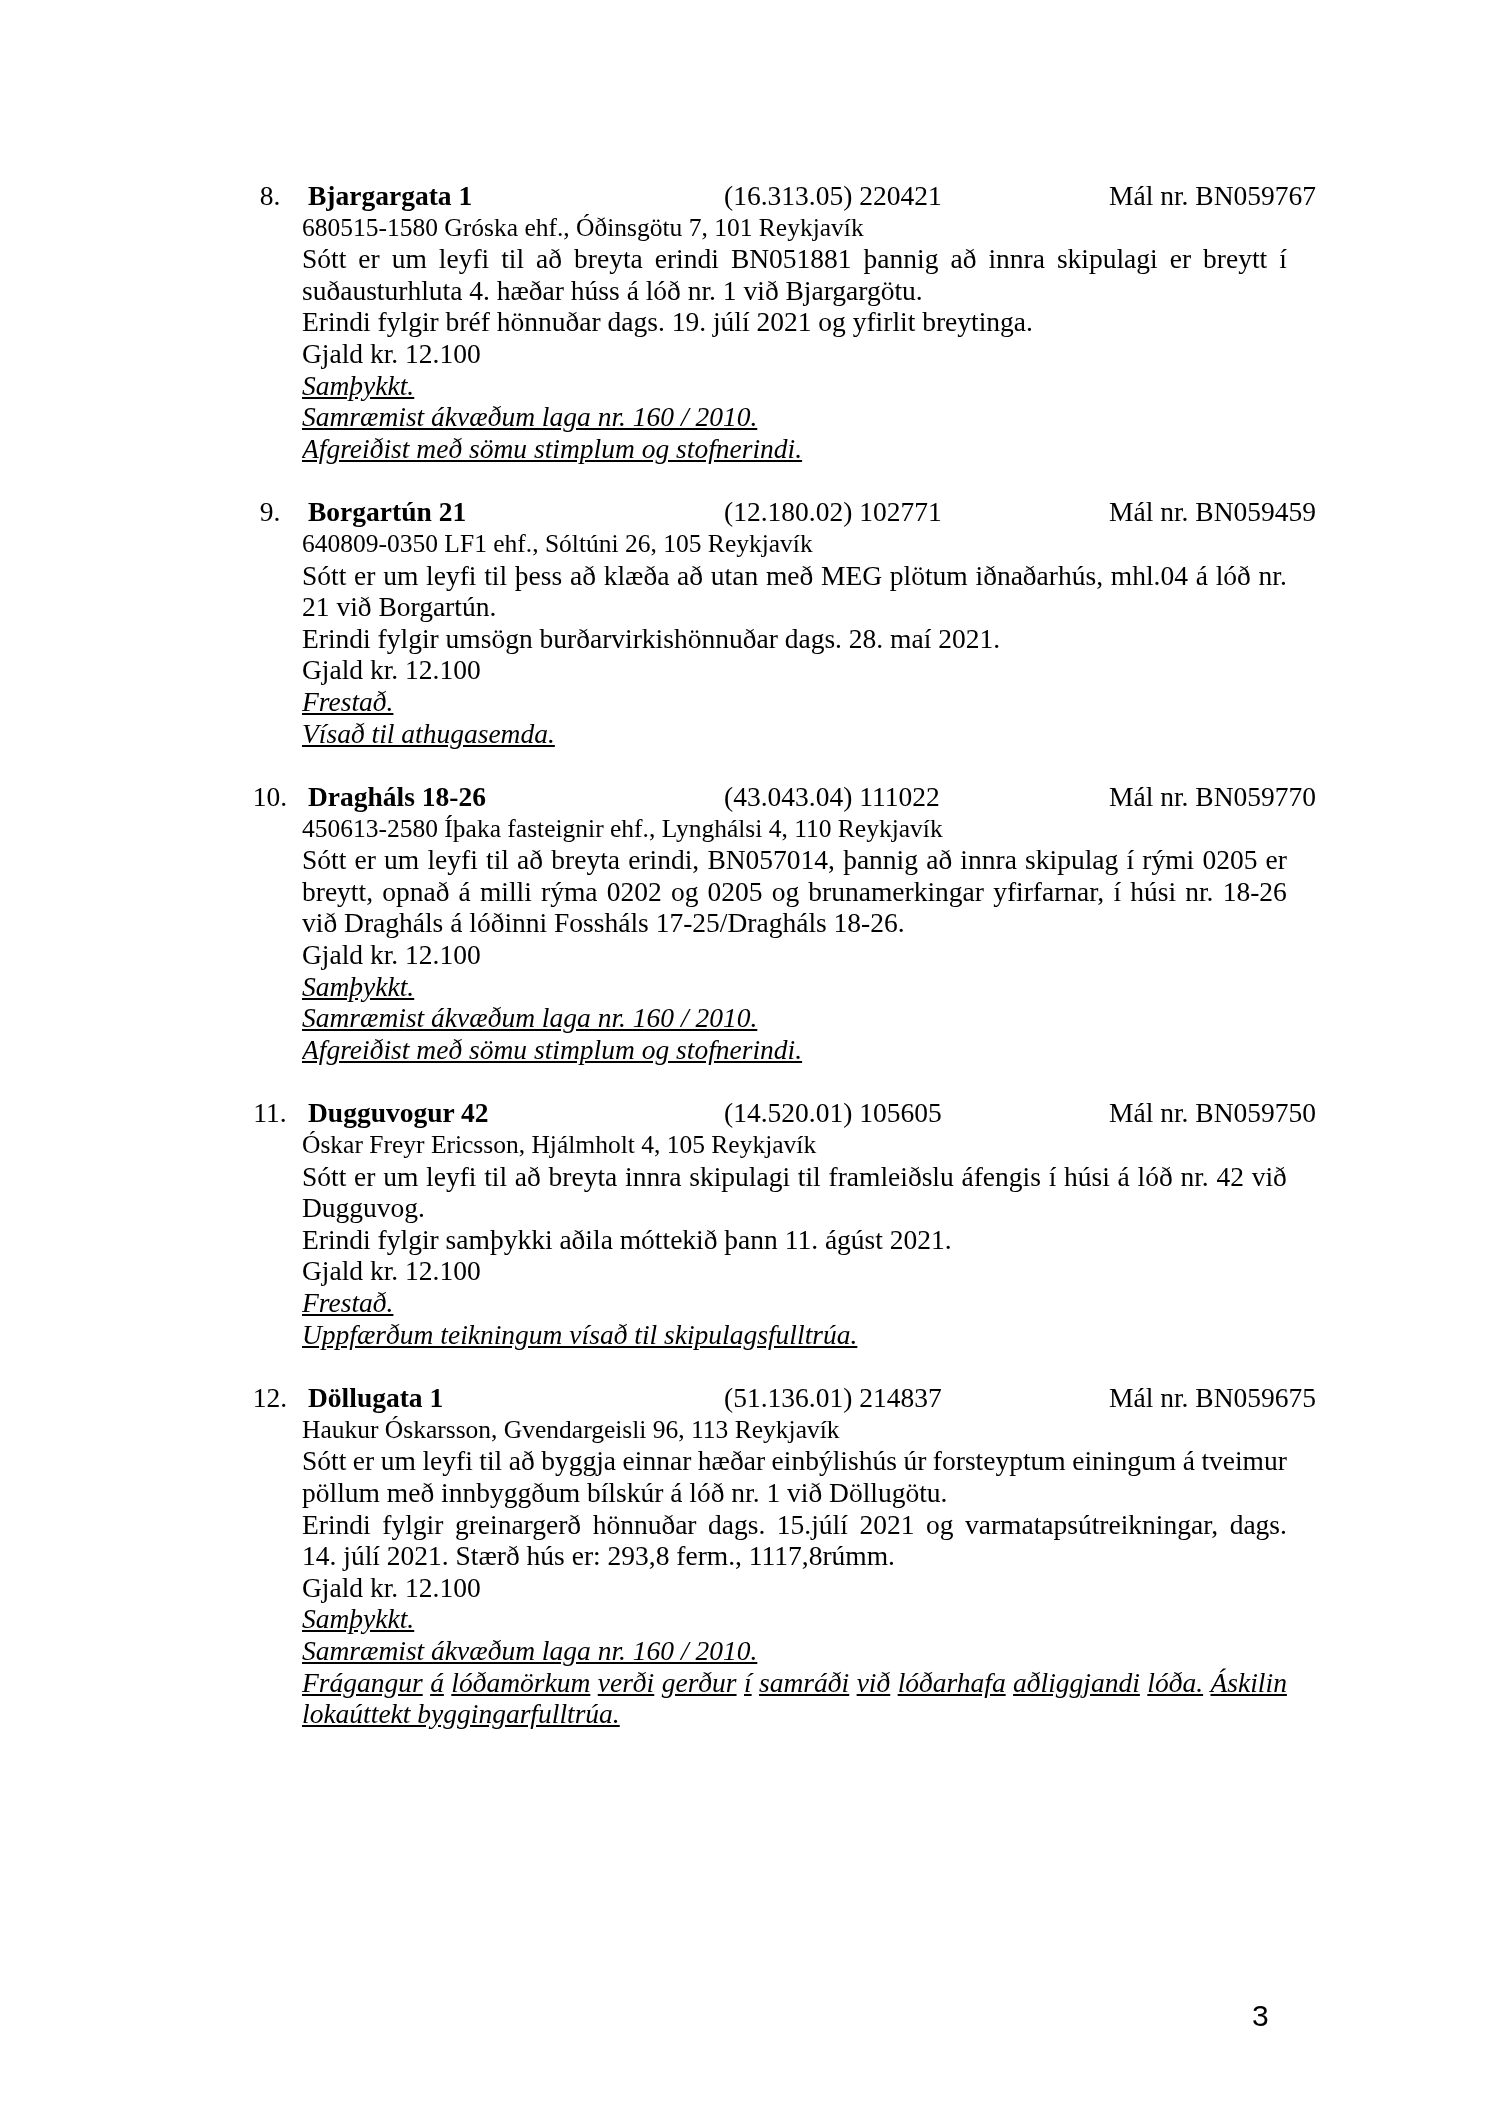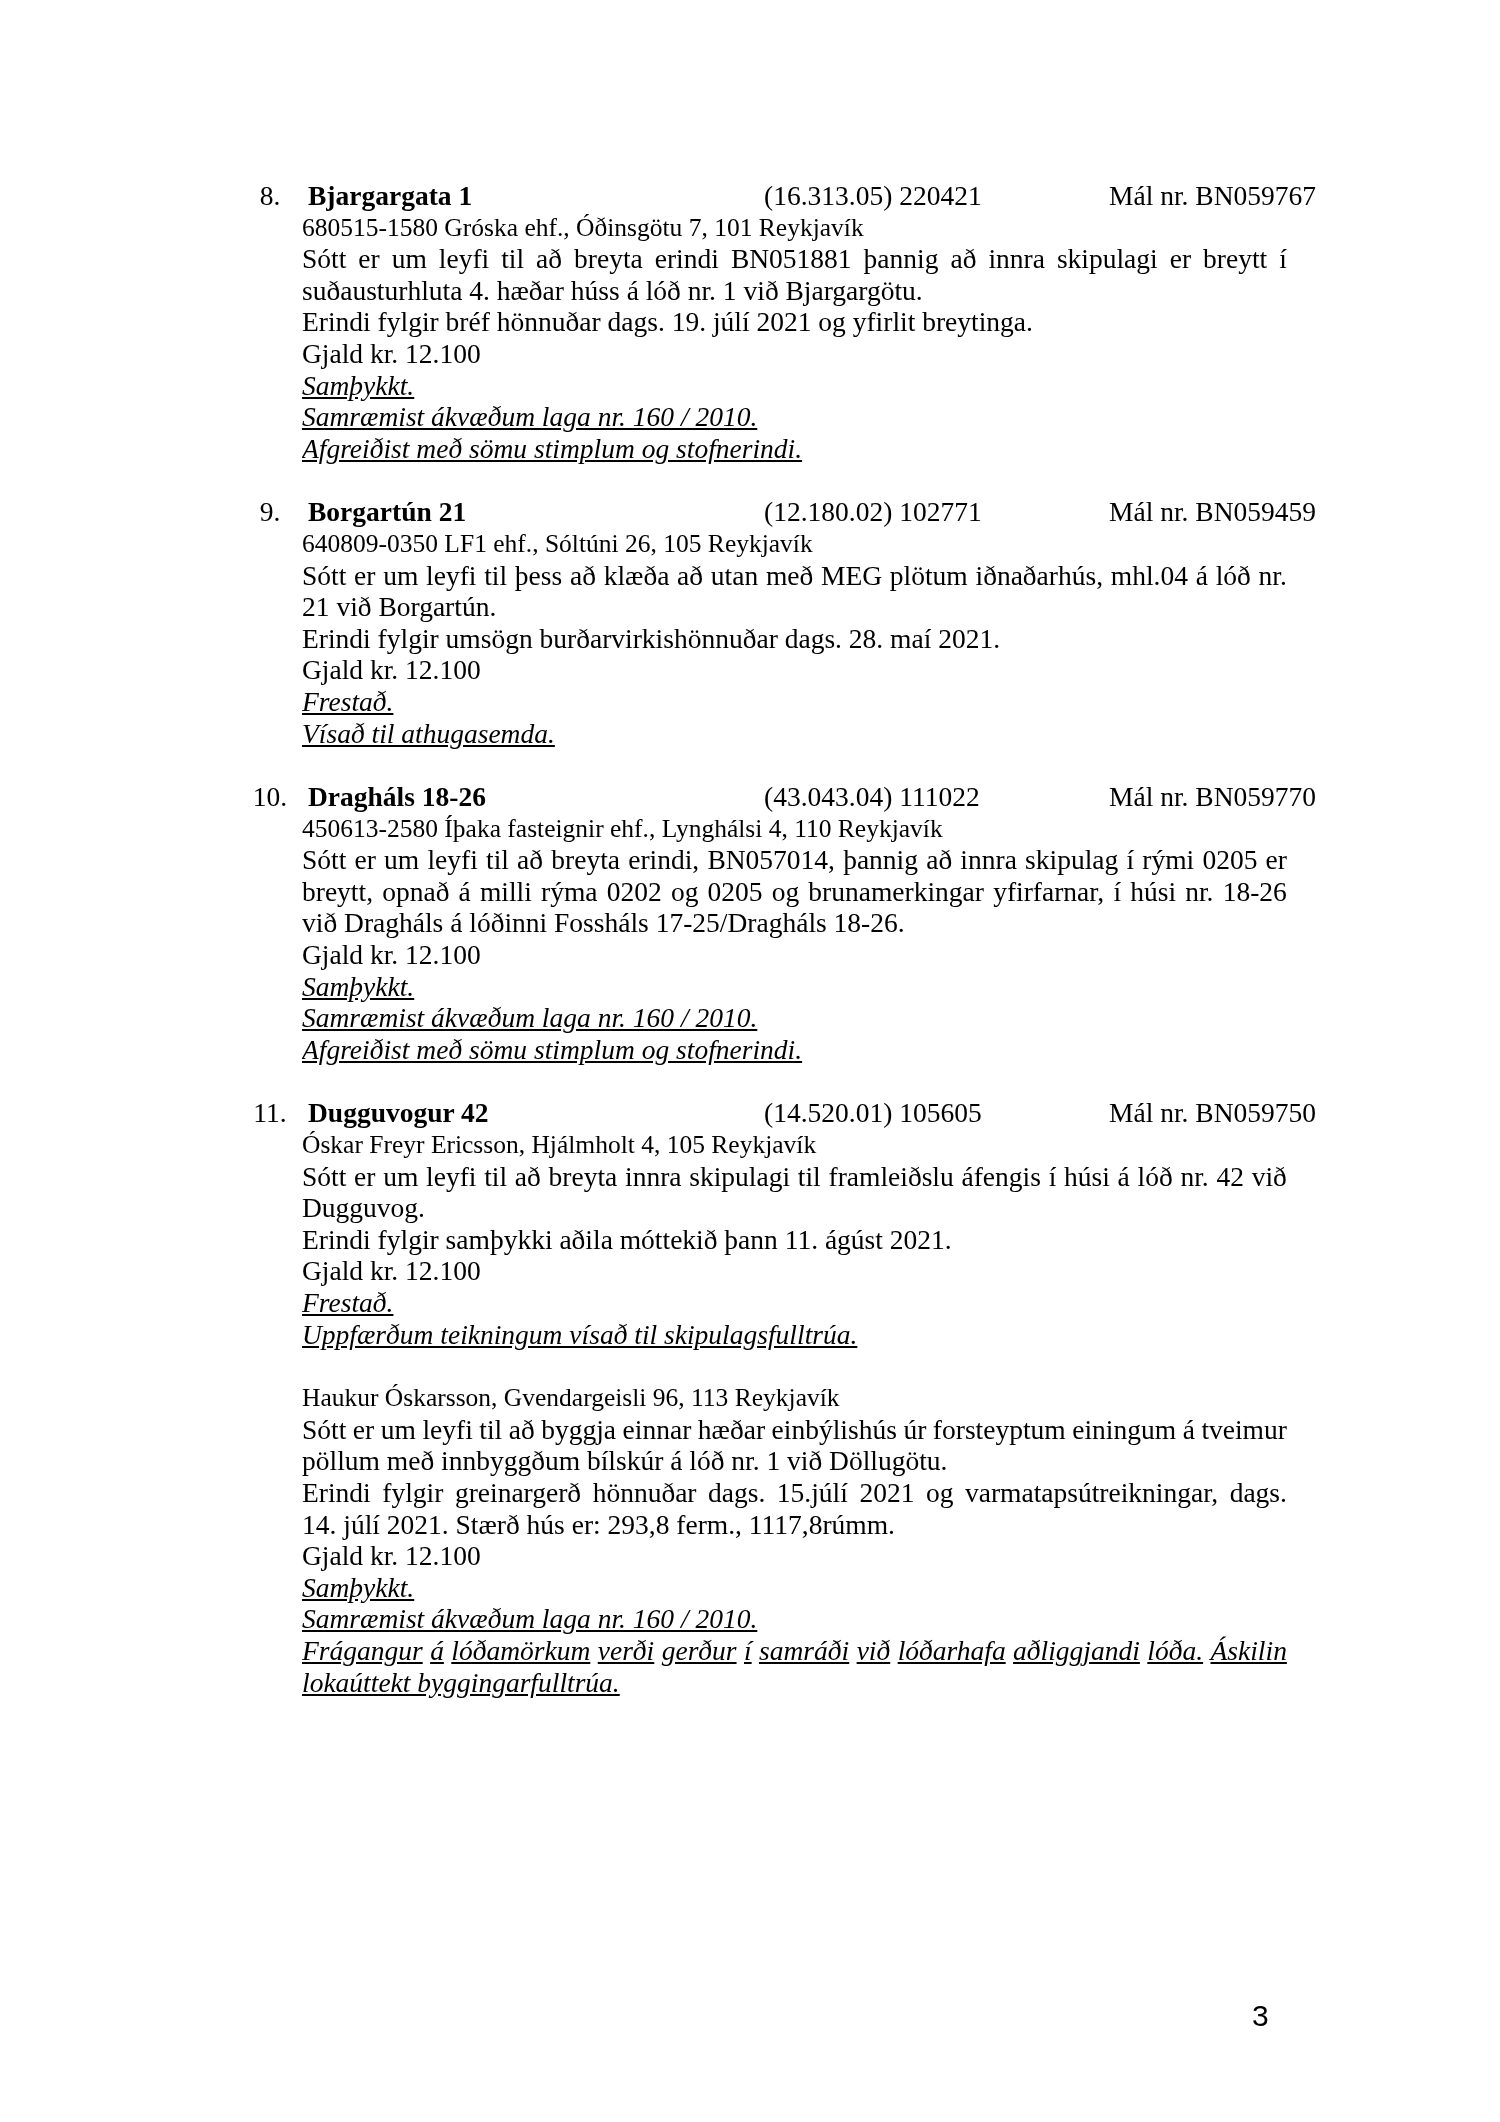--- a/index.html
+++ b/index.html
@@ -31,21 +31,21 @@
   .num {
     flex: none;
     width: 64px;
     text-align: center;
   }
   .title {
     flex: none;
     font-weight: 700;
     padding-left: 6px;
   }
-  .ref  { position: absolute; left: 526px; top: 0; font-weight: 400; }
+  .ref  { position: absolute; left: 486px; top: 0; font-weight: 400; }
   .case { position: absolute; left: 834px; top: 0; font-weight: 400; margin-left: 37px; }
   .body {
     margin-left: 64px;
     width: 985px;
   }
   .line {
     line-height: 31.6px;
     min-height: 31.6px;
     overflow: hidden;
   }
@@ -139,20 +139,26 @@
           <div class="line fill"><span>Sótt</span><span>er</span><span>um</span><span>leyfi</span><span>til</span><span>að</span><span>breyta</span><span>innra</span><span>skipulagi</span><span>til</span><span>framleiðslu</span><span>áfengis</span><span>í</span><span>húsi</span><span>á</span><span>lóð</span><span>nr.</span><span>42</span><span>við</span></div>
           <div class="line">Dugguvog.</div>
           <div class="line">Erindi fylgir samþykki aðila móttekið þann 11. ágúst 2021.</div>
           <div class="line">Gjald kr. 12.100</div>
           <div class="line italic">Frestað.</div>
           <div class="line italic">Uppfærðum teikningum vísað til skipulagsfulltrúa.</div>
         </div>
   </section>
 
   <section class="item">
+    <div class="head">
+      <span class="num">12.</span>
+      <span class="title">Döllugata 1</span>
+      <span class="ref">(51.136.01) 214837</span>
+      <span class="case">Mál nr. BN059675</span>
+    </div>
     <div class="body">
           <div class="line small">Haukur Óskarsson, Gvendargeisli 96, 113 Reykjavík</div>
           <div class="line fill"><span>Sótt</span><span>er</span><span>um</span><span>leyfi</span><span>til</span><span>að</span><span>byggja</span><span>einnar</span><span>hæðar</span><span>einbýlishús</span><span>úr</span><span>forsteyptum</span><span>einingum</span><span>á</span><span>tveimur</span></div>
           <div class="line">pöllum með innbyggðum bílskúr á lóð nr. 1 við Döllugötu.</div>
           <div class="line fill"><span>Erindi</span><span>fylgir</span><span>greinargerð</span><span>hönnuðar</span><span>dags.</span><span>15.júlí</span><span>2021</span><span>og</span><span>varmatapsútreikningar,</span><span>dags.</span></div>
           <div class="line">14. júlí 2021. Stærð hús er: 293,8 ferm., 1117,8rúmm.</div>
           <div class="line">Gjald kr. 12.100</div>
           <div class="line italic">Samþykkt.</div>
           <div class="line italic">Samræmist ákvæðum laga nr. 160 / 2010.</div>
           <div class="line italic fill"><span>Frágangur</span><span>á</span><span>lóðamörkum</span><span>verði</span><span>gerður</span><span>í</span><span>samráði</span><span>við</span><span>lóðarhafa</span><span>aðliggjandi</span><span>lóða.</span><span>Áskilin</span></div>

